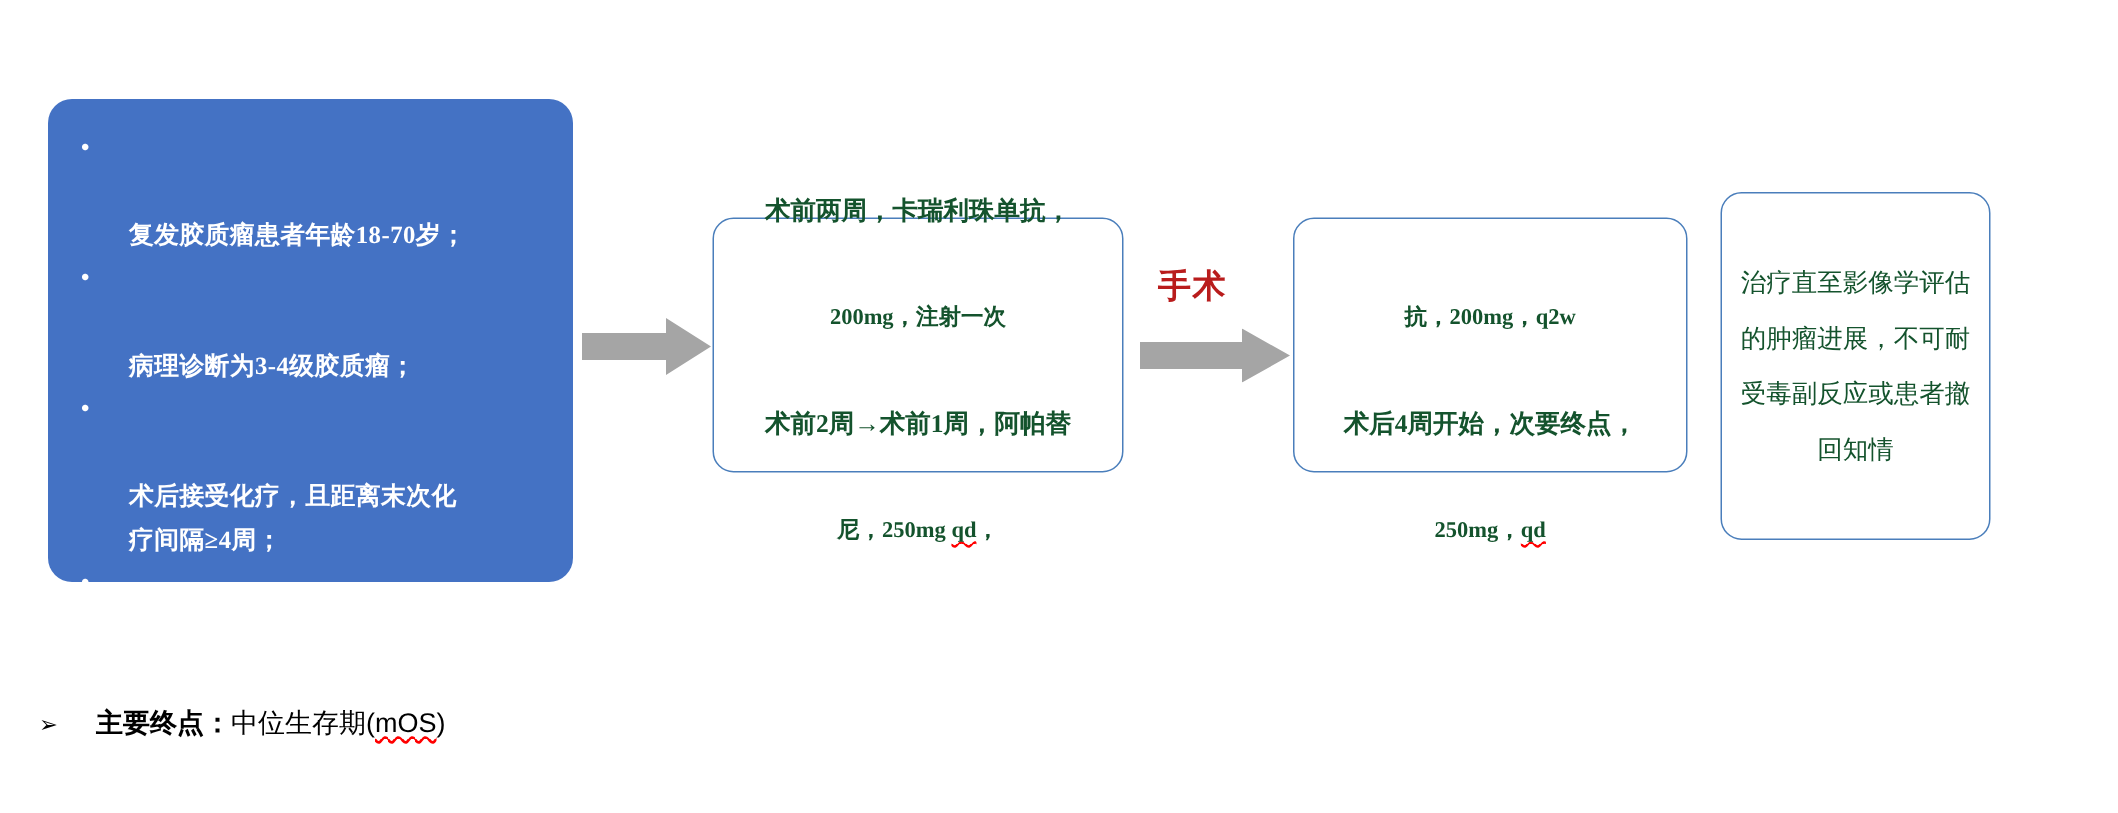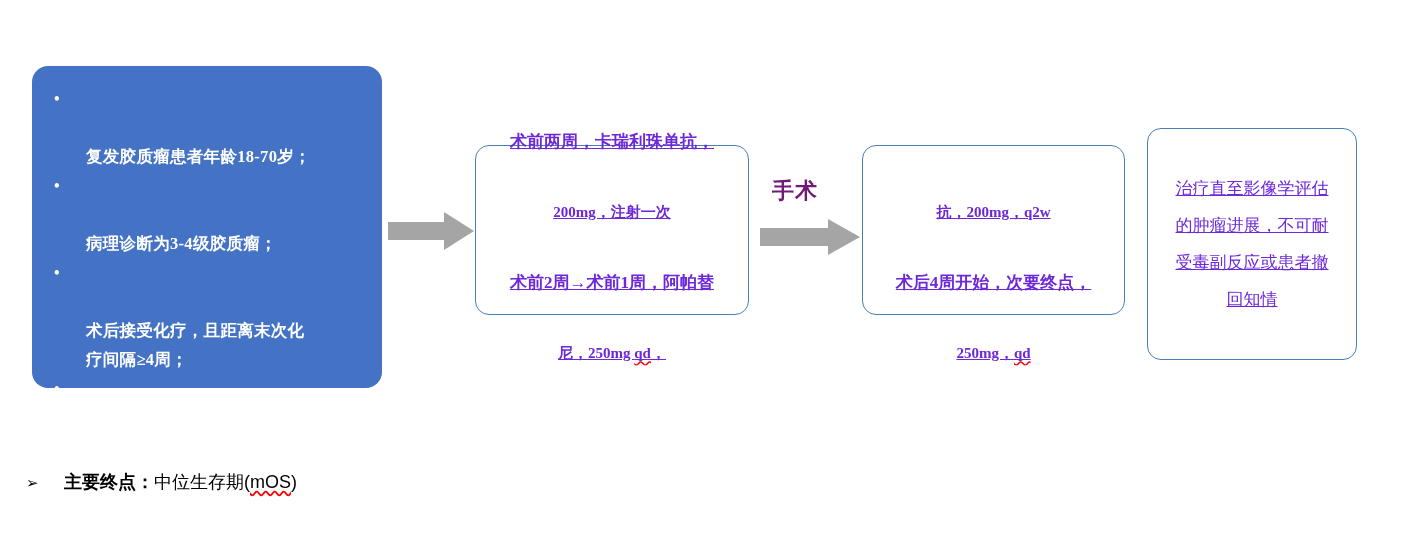--- a/index.html
+++ b/index.html
@@ -68,30 +68,29 @@
     display: flex;
     align-items: center;
     justify-content: center;
   }
   .tx-text {
     text-align: center;
     font-family: "Liberation Serif", "DejaVu Serif", serif;
     font-weight: bold;
     font-size: 17px;
     line-height: 35px;
-    color: #6d28d9;
+    color: #14532d;
     white-space: pre-line;
     padding: 0 8px;
-    text-decoration: underline;
   }
   .tx-text .sm { font-size: 15px; }
 
   #box-preop  { left: 475px; top: 145px; width: 274px; height: 170px; }
   #box-postop { left: 862px; top: 145px; width: 263px; height: 170px; }
-  #box-until  { left: 1147px; top: 128px; width: 210px; height: 232px; }
+  #box-until  { left: 1147px; top: 128px; width: 180px; height: 232px; }
 
   #box-until .tx-text {
     font-family: "Liberation Sans", "DejaVu Sans", sans-serif;
     font-weight: normal;
     font-size: 17px;
     line-height: 37px;
   }
 
   
   .arrow {
@@ -103,21 +102,21 @@
 
   
   #surgery-label {
     position: absolute;
     left: 772px;
     top: 177px;
     font-family: "Liberation Sans", "DejaVu Sans", sans-serif;
     font-weight: bold;
     font-size: 22px;
     line-height: 28px;
-    color: #701a75;
+    color: #b91c1c;
     letter-spacing: 1px;
   }
 
   
   .endpoints {
     position: absolute;
     left: 26px;
     top: 432px;
     width: 1340px;
   }

